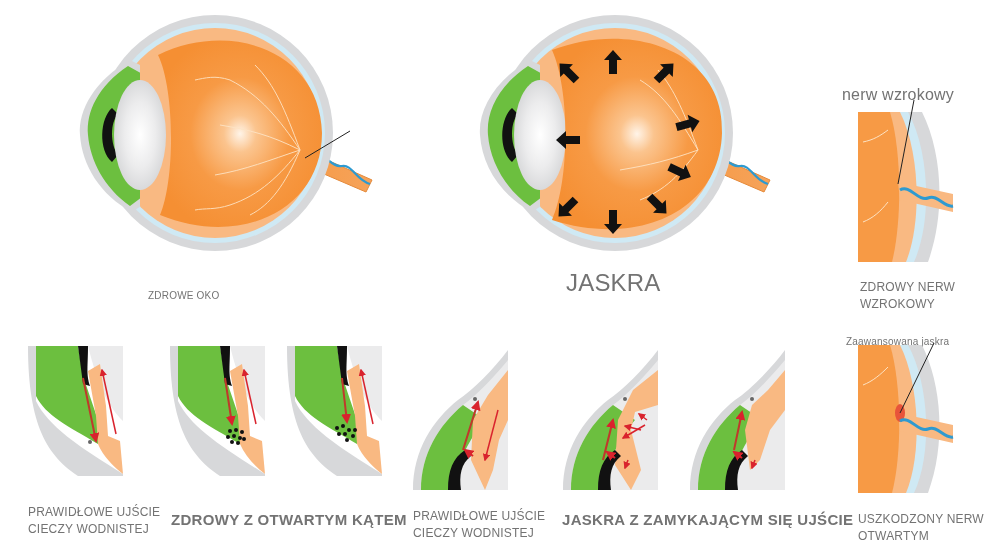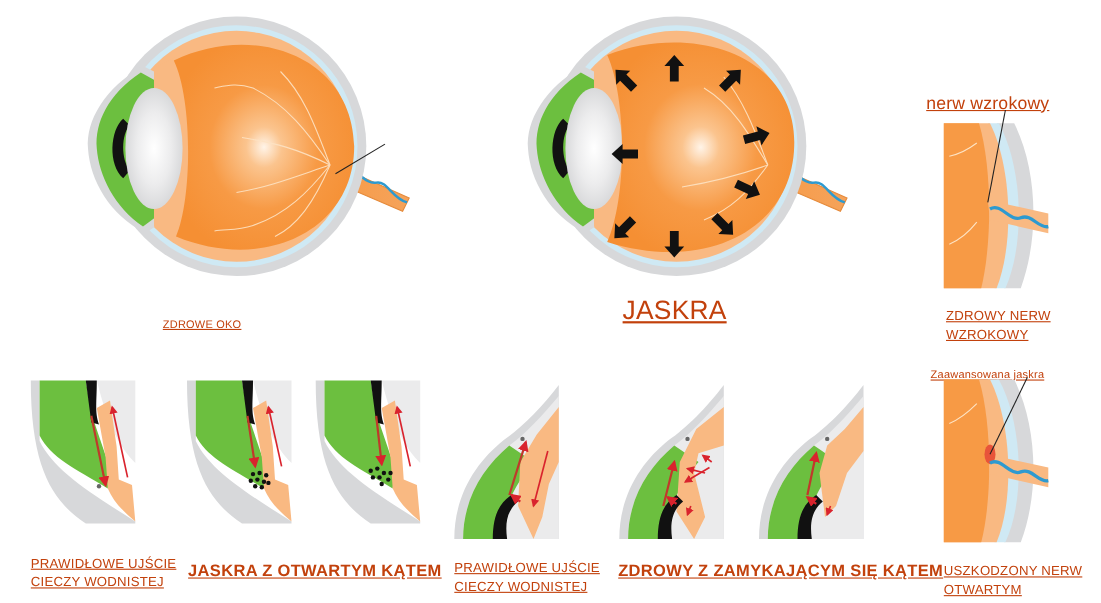--- a/index.html
+++ b/index.html
@@ -1,20 +1,20 @@
 <!DOCTYPE html>
 <html><head>
 <meta charset="utf-8">
 <style>
   html, body { margin: 0; padding: 0; background: #ffffff; }
   body { width: 1001px; height: 548px; position: relative; overflow: hidden;
          font-family: "Liberation Sans", "DejaVu Sans", sans-serif; color: #231f20; }
   .abs { position: absolute; }
   svg { position: absolute; overflow: visible; }
-  .lbl { position: absolute; font-size: 13px; line-height: 17px; letter-spacing: 0.2px; color: #c2410c; white-space: nowrap; text-decoration: underline; }
+  .lbl { position: absolute; font-size: 13px; line-height: 17px; letter-spacing: 0.2px; color: #737373; white-space: nowrap; }
   .lbl-lg { font-size: 24px; line-height: 28px; }
   .lbl-med { font-size: 10px; line-height: 18px; }
   .lbl-bold { font-size: 15px; font-weight: bold; letter-spacing: 0.3px; }
   .lbl-sm { font-size: 10px; line-height: 12px; }
   .lbl-multi { white-space: pre-line; font-size: 12px; line-height: 17px; margin-top: 11px; }
 </style>
 </head>
 <body>
 
 <svg width="0" height="0" style="position:absolute">
@@ -219,21 +219,21 @@
         <circle cx="56" cy="80" r="2"></circle>
         <circle cx="62" cy="84" r="2"></circle>
       <circle cx="52" cy="88" r="2"></circle>
         <circle cx="58" cy="88" r="2"></circle>
         <circle cx="66" cy="90" r="2"></circle>
       <circle cx="60" cy="94" r="2"></circle>
         <circle cx="68" cy="84" r="2"></circle>
     </g>
   </svg>
 </div>
-<div class="lbl lbl-bold" style="left:171px;top:511px;">JASKRA Z OTWARTYM KĄTEM</div>
+<div class="lbl lbl-bold" style="left:171px;top:511px;">ZDROWY Z OTWARTYM KĄTEM</div>
 
 <div class="abs" style="left:413px;top:350px;width:95px;height:140px;">
   <svg width="95" height="140" viewBox="0 0 95 140">
     <path d="M95,0 C80,20 60,40 45,50 C20,70 0,100 0,140 L95,140 Z" fill="#d7d8da"></path>
     <path d="M95,10 C80,28 64,45 50,55 C26,75 8,104 8,140 L95,140 Z" fill="#ebebec"></path>
     <path d="M50,55 C26,75 8,104 8,140 L40,140 C42,118 55,90 72,70 Z" fill="#6cbf3f"></path>
     <path d="M95,20 L95,70 L86,90 L80,120 L72,140 L58,110 L60,70 L75,45 Z" fill="#f9b982"></path>
     <path d="M35,140 C35,120 40,108 52,100 L58,106 C48,114 46,125 48,140 Z" fill="#111"></path>
     <line x1="50" y1="100" x2="65" y2="52" stroke="#c0392b" stroke-width="2" marker-end="url(#arrRed)"></line>
     <line x1="85" y1="60" x2="72" y2="110" stroke="#d9232d" stroke-width="1.5" marker-end="url(#arrRed)"></line>
@@ -267,13 +267,13 @@
     <path d="M95,10 C80,28 64,45 50,55 C26,75 8,104 8,140 L95,140 Z" fill="#ebebec"></path>
     <path d="M50,55 C26,75 8,104 8,140 L40,140 C42,118 55,90 72,70 Z" fill="#6cbf3f"></path>
     <path d="M95,20 L95,60 L80,80 L70,110 L60,120 L55,80 L62,55 L78,40 Z" fill="#f9b982"></path>
     <path d="M35,140 C35,120 40,108 52,100 L58,106 C48,114 46,125 48,140 Z" fill="#111"></path>
     <line x1="44" y1="100" x2="52" y2="62" stroke="#c0392b" stroke-width="2" marker-end="url(#arrRed)"></line>
     <line x1="52" y1="108" x2="44" y2="102" stroke="#d9232d" stroke-width="2" marker-end="url(#arrRed)"></line>
     <line x1="65" y1="110" x2="62" y2="118" stroke="#d9232d" stroke-width="1.5" marker-end="url(#arrRed)"></line>
     <circle cx="62" cy="49" r="2" fill="#666"></circle>
   </svg>
 </div>
-<div class="lbl lbl-bold" style="left:562px;top:511px;">ZDROWY Z ZAMYKAJĄCYM SIĘ KĄTEM</div>
+<div class="lbl lbl-bold" style="left:562px;top:511px;">JASKRA Z ZAMYKAJĄCYM SIĘ UJŚCIE</div>
 
 </body></html>

